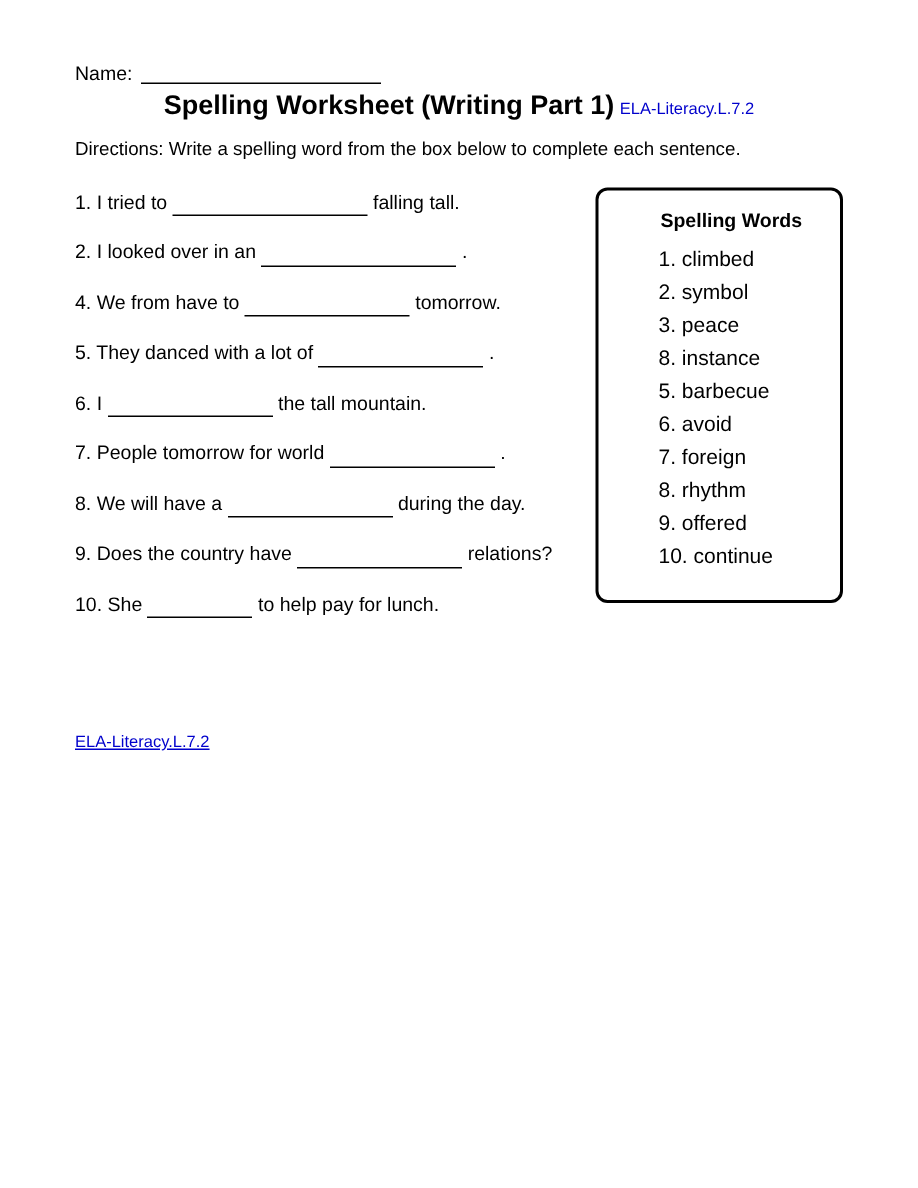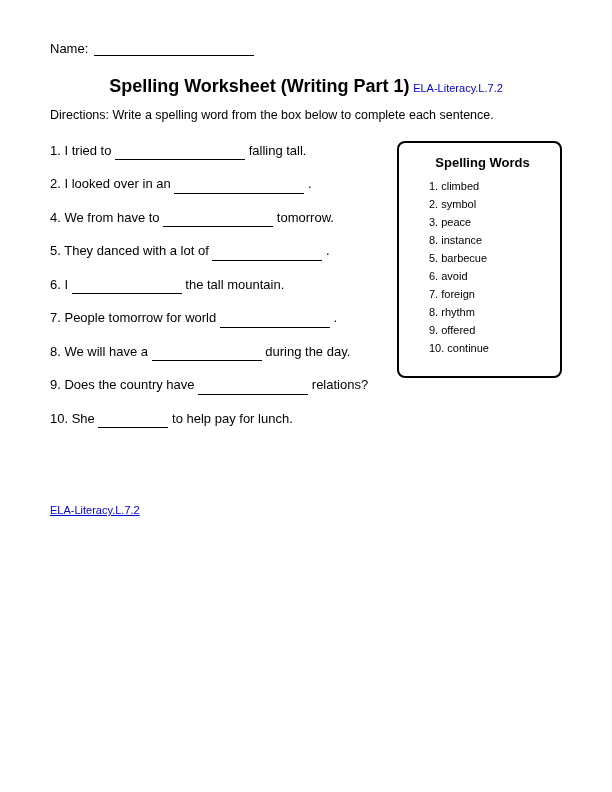--- a/index.html
+++ b/index.html
@@ -15,21 +15,21 @@
       font-family: Arial, sans-serif;
       font-size: 13px;
       color: #000000;
       padding: 40px 50px 40px 50px;
     }
 
     .header-row {
       display: flex;
       justify-content: space-between;
       align-items: center;
-      margin-bottom: 20px;
+      margin-bottom: 4px;
     }
 
     .name-line {
       display: flex;
       align-items: flex-end;
       gap: 6px;
     }
 
     .name-underline {
       border-bottom: 1px solid #000;
@@ -99,39 +99,39 @@
       min-width: 130px;
     }
 
     .blank-medium {
       min-width: 110px;
     }
 
     .spelling-box {
       border: 2px solid #000;
       border-radius: 8px;
-      padding: 12px 20px 16px 26px;
+      padding: 12px 20px 16px 36px;
       width: 165px;
       flex-shrink: 0;
     }
 
     .spelling-box-title {
       text-align: center;
       font-weight: bold;
       font-size: 13px;
       margin-bottom: 10px;
     }
 
     .spelling-list {
       list-style: none;
       padding: 0;
     }
 
     .spelling-list li {
-      font-size: 11px;
+      font-size: 14px;
       margin-bottom: 6px;
       padding-left: 4px;
     }
 
     .footer {
       margin-top: 60px;
     }
 
     .footer-link {
       color: #0000cc;

